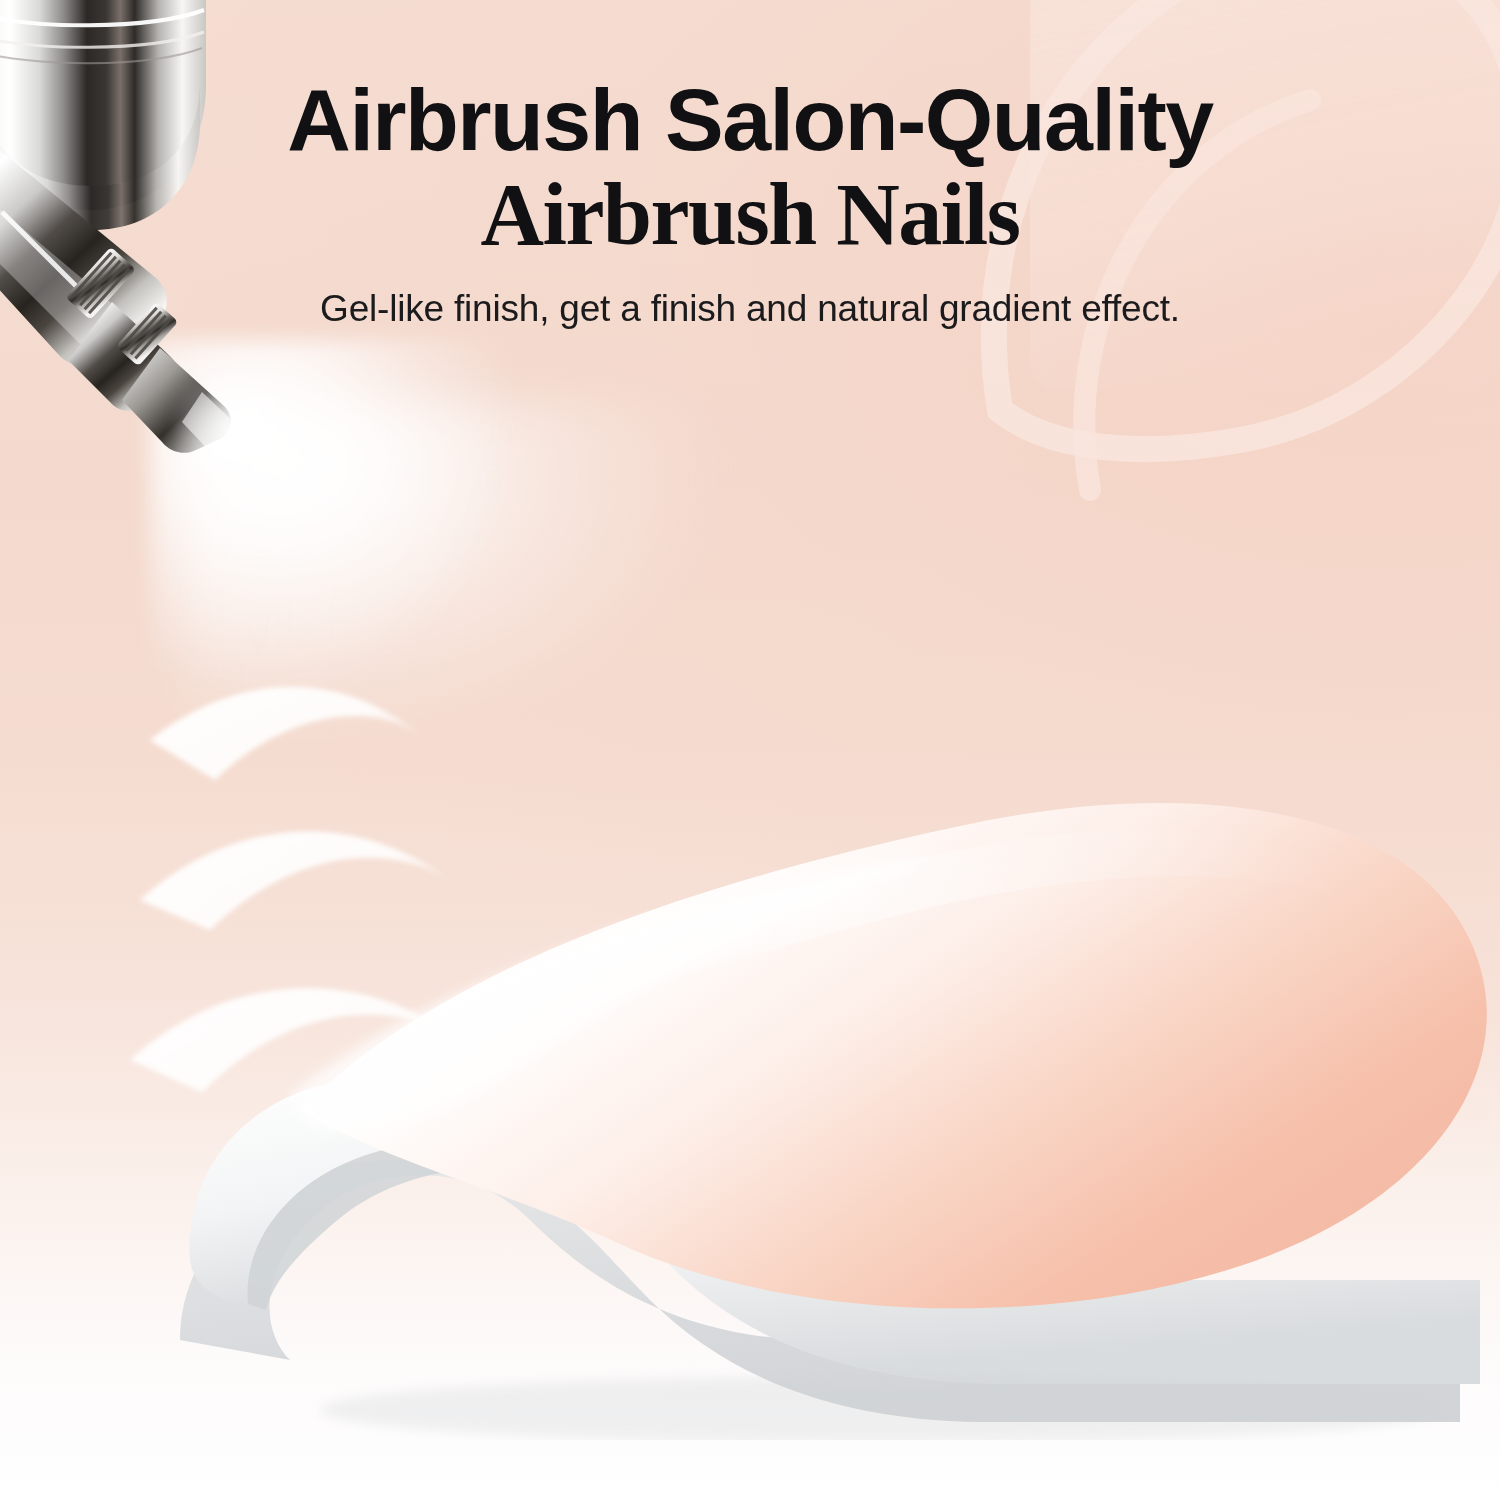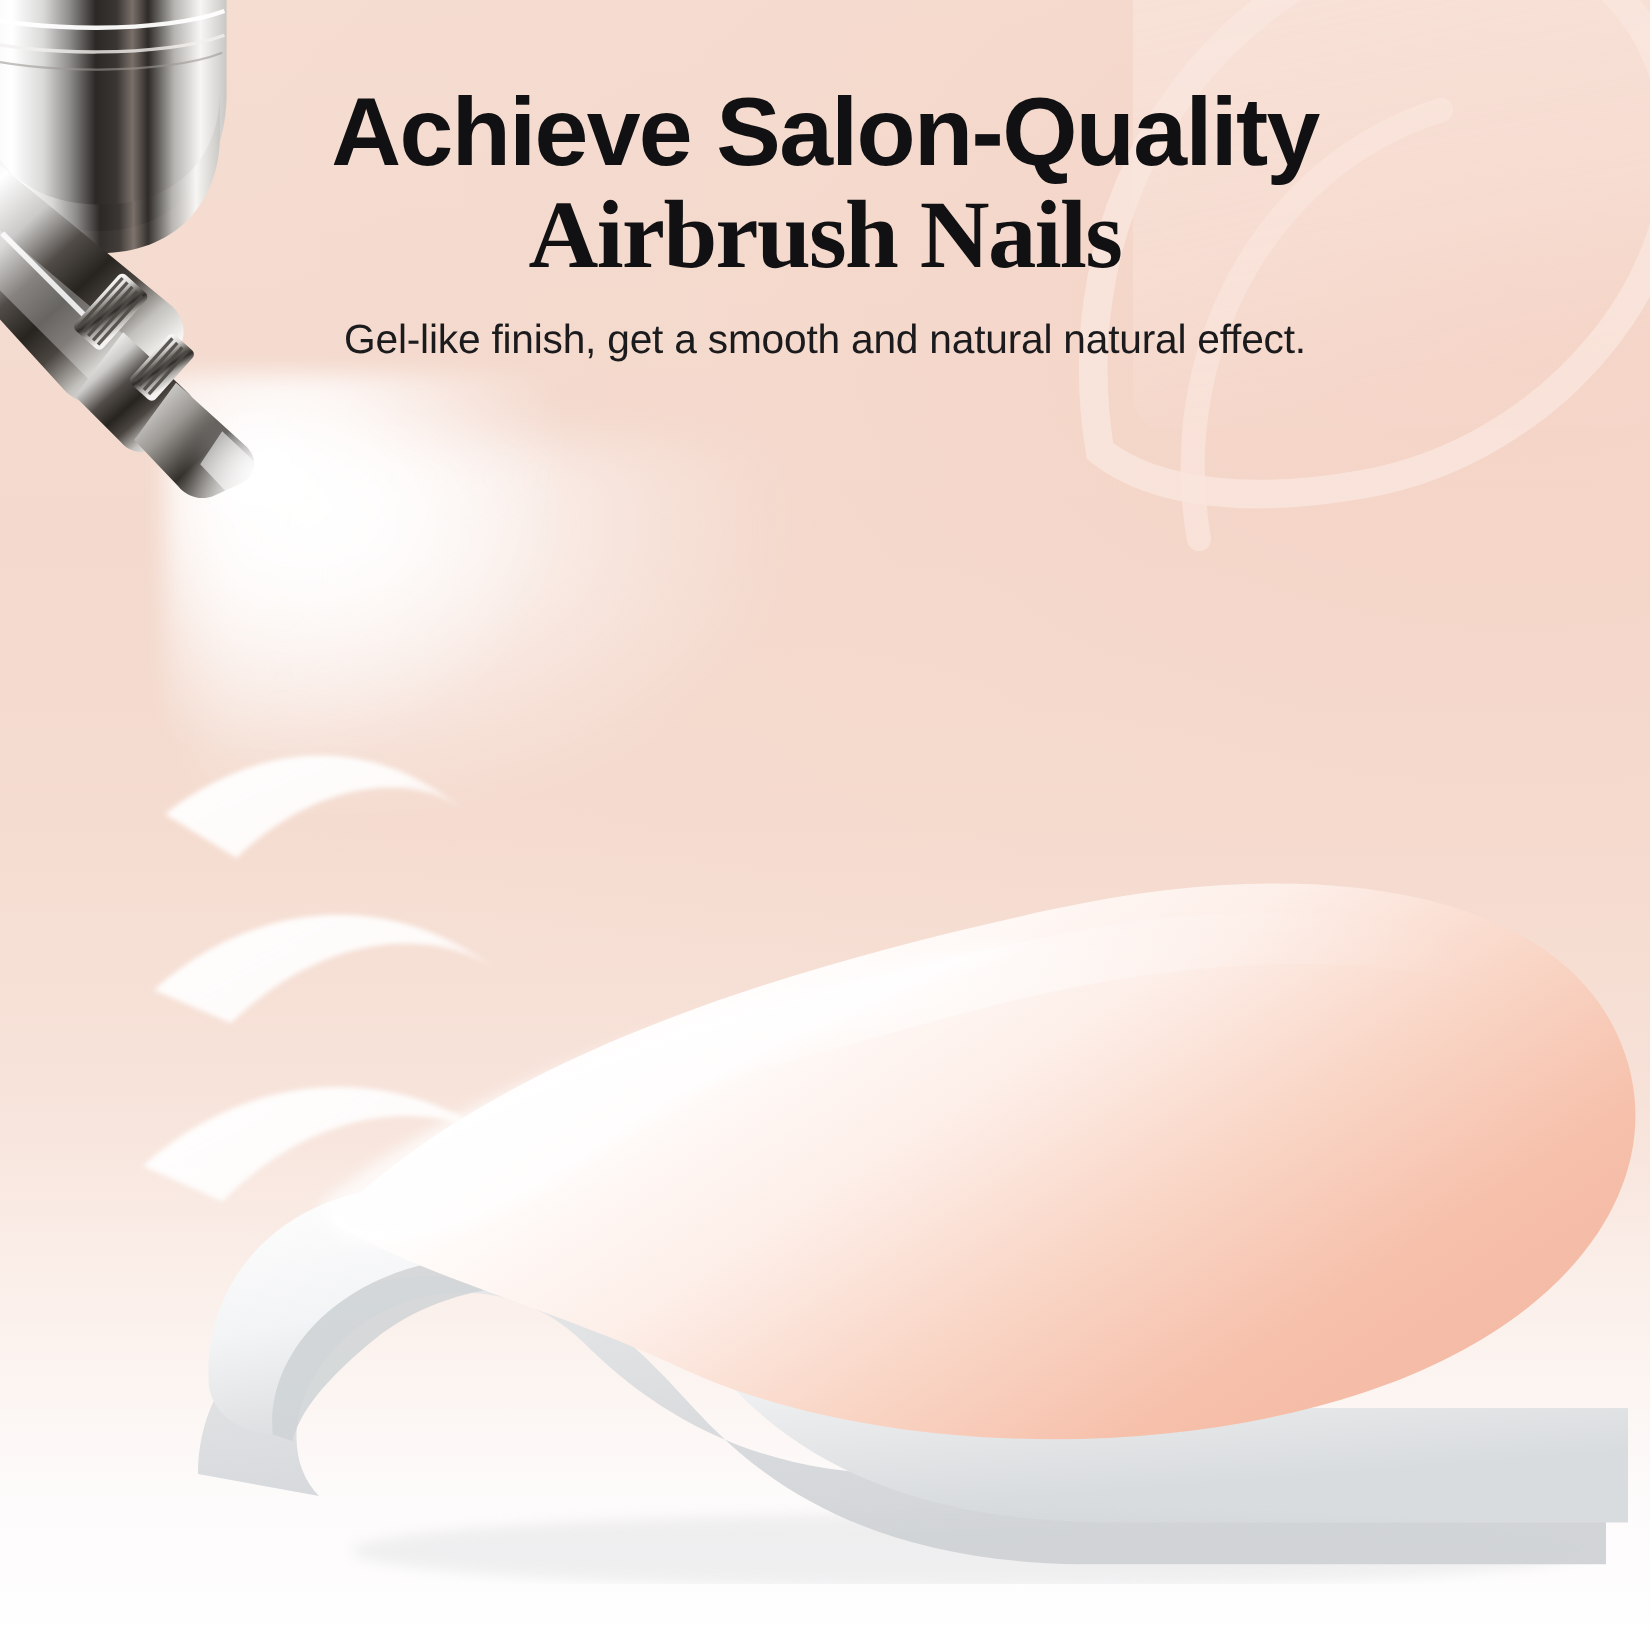--- a/index.html
+++ b/index.html
@@ -367,18 +367,18 @@
     </g>
 
     <path d="M 200 376 L 264 434 C 276 446 272 462 258 468 L 236 478
              C 224 484 210 480 202 470 L 162 428 Z" fill="url(#tipGrad)"></path>
 
     <path d="M 242 420 L 276 452 C 284 460 282 472 272 476 L 254 484 L 222 450 Z" fill="#ffffff" opacity="0.55"></path>
   </svg>
   <div class="nozzle-glow"></div>
 
   <div class="copy">
-    <h1 class="headline">Achieve Salon-Quality</h1>
+    <h1 class="headline">Airbrush Salon-Quality</h1>
     <h1 class="headline-line2">Airbrush Nails</h1>
-    <p class="subhead">Gel-like finish, get a smooth and natural natural effect.</p>
+    <p class="subhead">Gel-like finish, get a finish and natural gradient effect.</p>
   </div>
 
 </div>
 
 </body></html>

